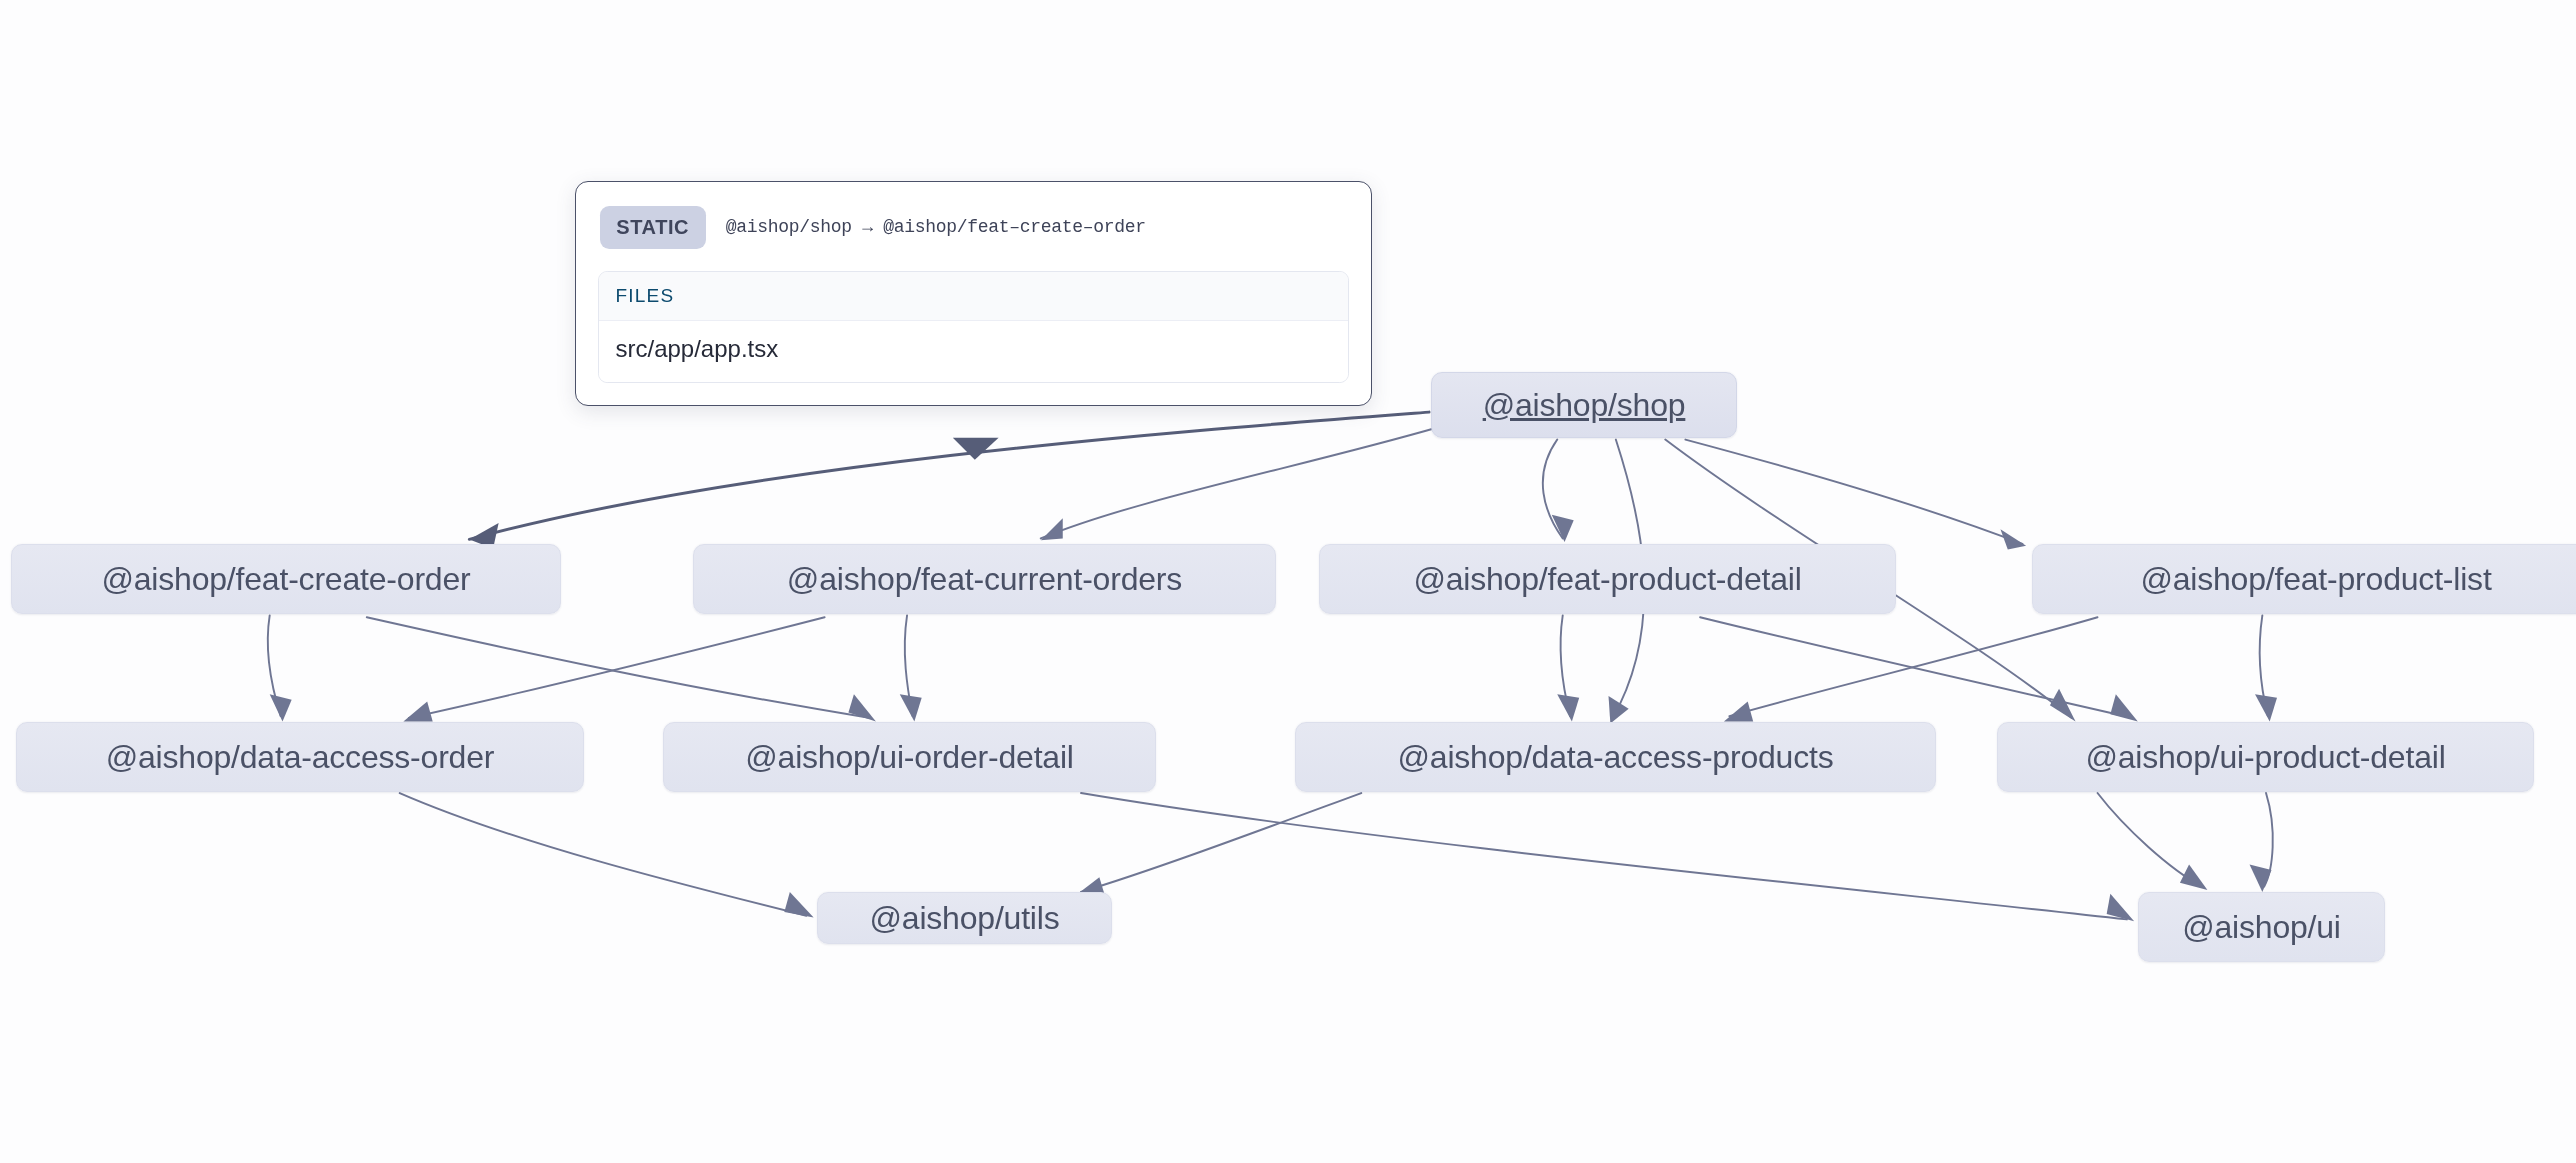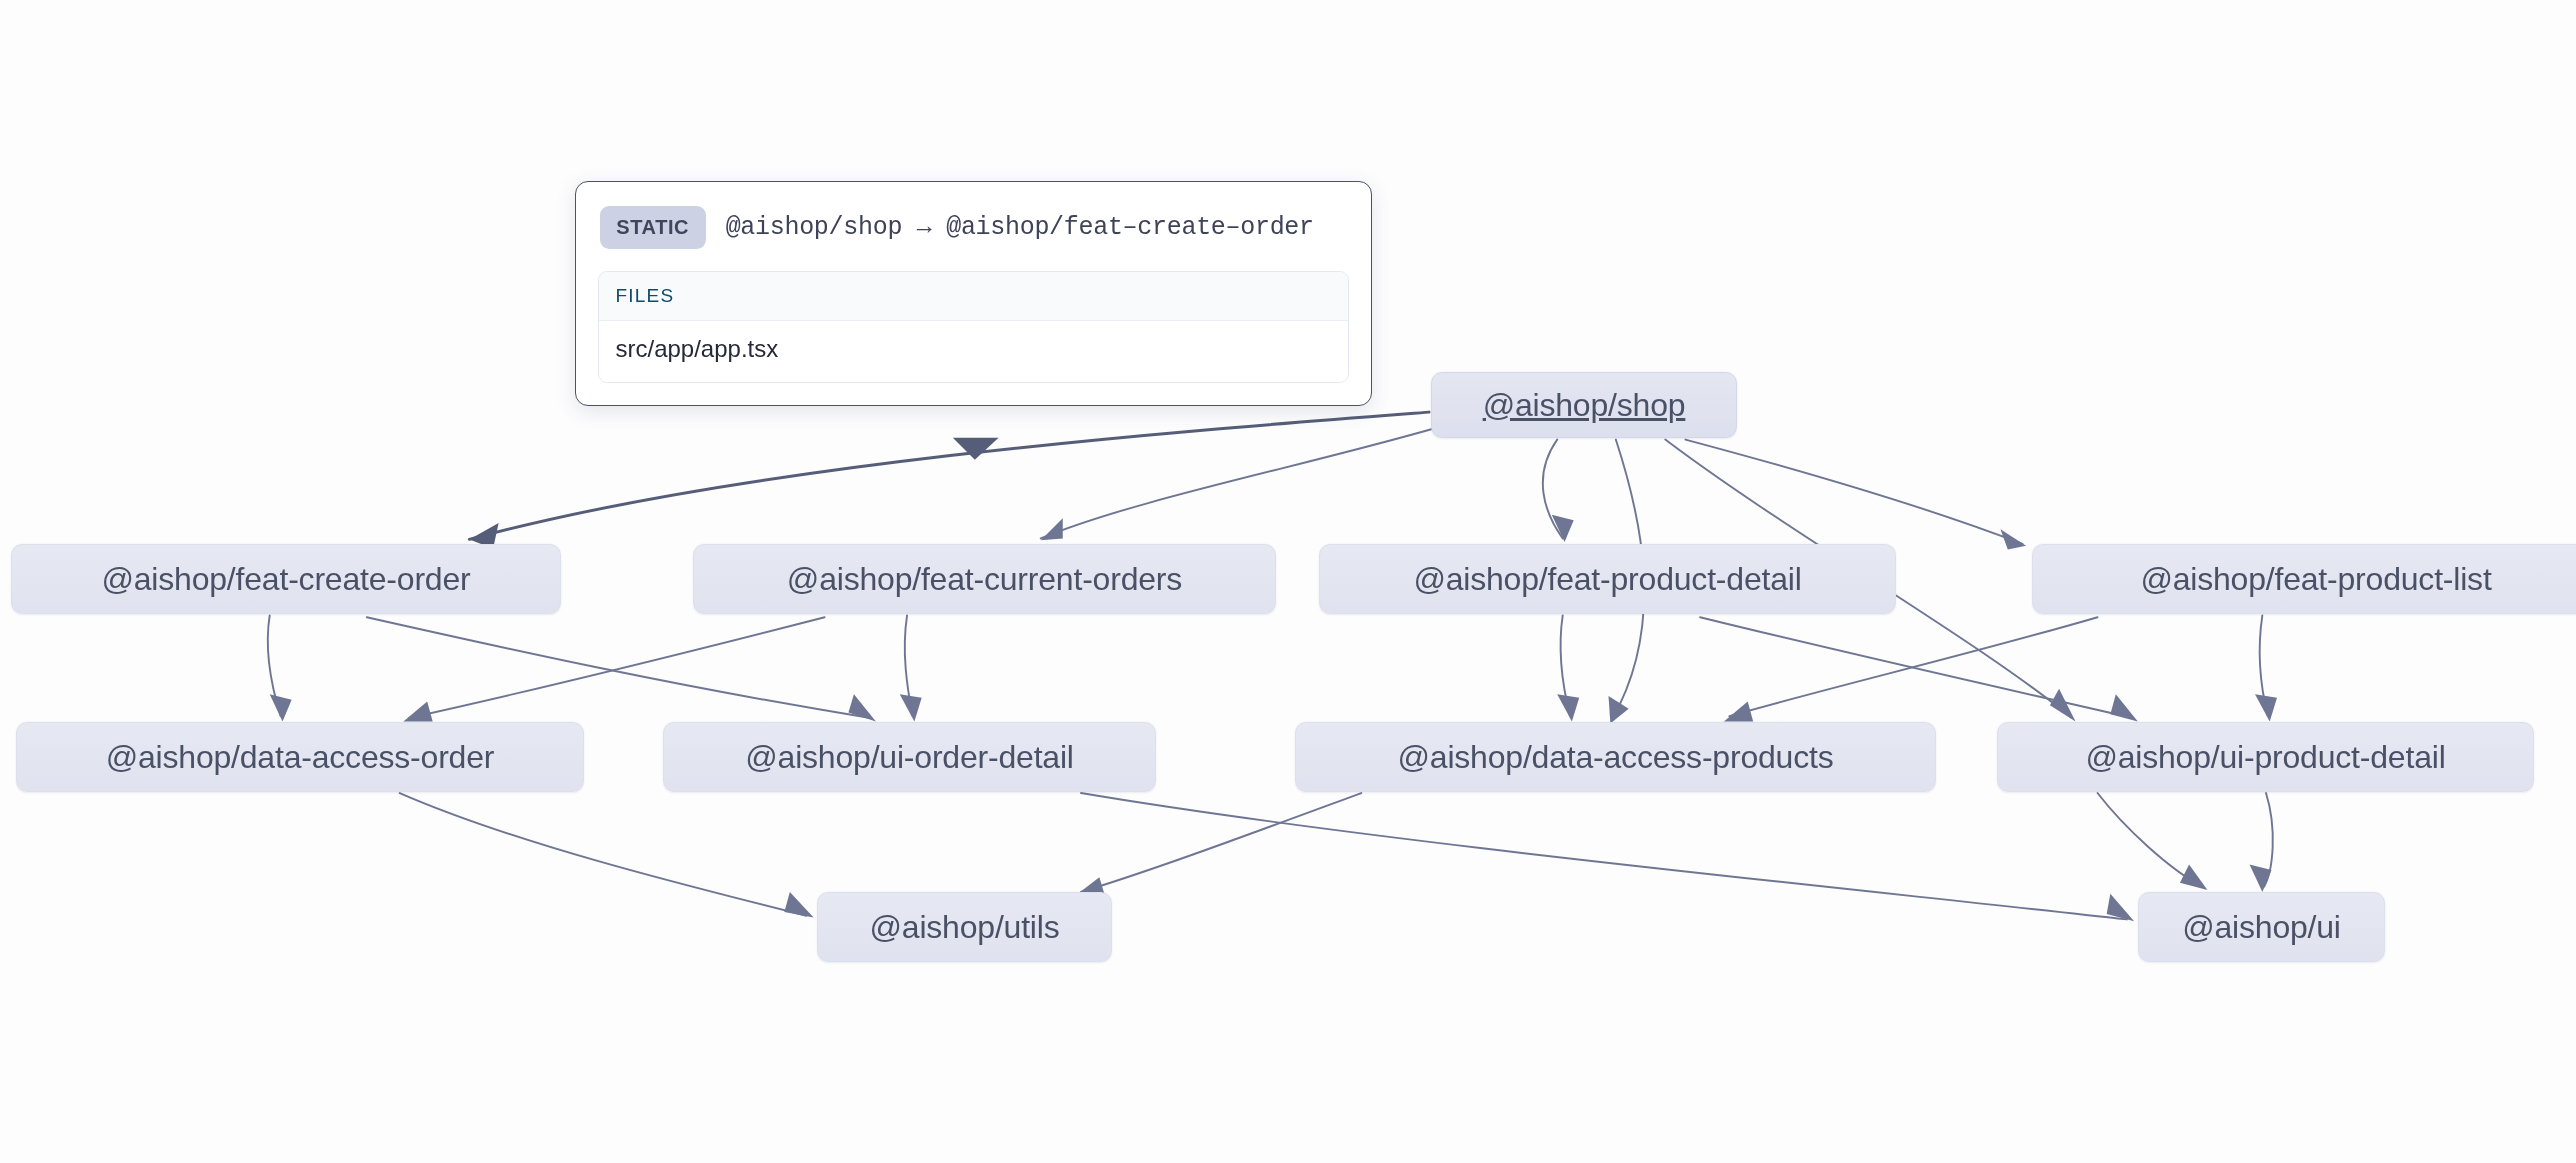--- a/index.html
+++ b/index.html
@@ -85,21 +85,21 @@
     border-radius: 9.2px;
     padding: 10px 16.5px;
     font-family: "Liberation Sans", sans-serif;
     font-size: 20px;
     font-weight: bold;
     letter-spacing: 0.6px;
   }
 
   .edge-title {
     font-family: "Liberation Mono", monospace;
-    font-size: 25px;
+    font-size: 18px;
     color: #3e4358;
     letter-spacing: -0.3px;
     white-space: nowrap;
   }
 
   #files-panel {
     margin-top: 16.5px;
     border: 0.9px solid #e4e7f0;
     border-radius: 9.2px;
     overflow: hidden;
@@ -211,21 +211,21 @@
   <div id="nodes-layer">
       <div class="graph-node is-focused" style="left: 1431px; top: 372px; width: 306px; height: 66px; text-decoration: underline;">@aishop/shop</div>
       <div class="graph-node" style="left: 11px; top: 544px; width: 550px; height: 70px;">@aishop/feat-create-order</div>
       <div class="graph-node" style="left: 649px; top: 544px; width: 583px; height: 70px; margin-left: 44px;">@aishop/feat-current-orders</div>
       <div class="graph-node" style="left: 1295px; top: 544px; width: 577px; height: 70px; margin-left: 24px;">@aishop/feat-product-detail</div>
       <div class="graph-node" style="left: 2032px; top: 544px; width: 568px; height: 70px;">@aishop/feat-product-list</div>
       <div class="graph-node" style="left: 16px; top: 722px; width: 568px; height: 70px;">@aishop/data-access-order</div>
       <div class="graph-node" style="left: 663px; top: 722px; width: 493px; height: 70px;">@aishop/ui-order-detail</div>
       <div class="graph-node" style="left: 1295px; top: 722px; width: 641px; height: 70px;">@aishop/data-access-products</div>
       <div class="graph-node" style="left: 1997px; top: 722px; width: 537px; height: 70px;">@aishop/ui-product-detail</div>
-      <div class="graph-node" style="left: 817px; top: 892px; width: 295px; height: 70px;">@aishop/utils</div>
+      <div class="graph-node" style="left: 817px; top: 892px; width: 295px; height: 52px;">@aishop/utils</div>
       <div class="graph-node" style="left: 2138px; top: 892px; width: 247px; height: 70px;">@aishop/ui</div>
     </div>
 
   <div id="edge-detail-card">
     <div id="edge-detail-header">
       <span class="edge-type-badge">STATIC</span>
       <span class="edge-title">@aishop/shop → @aishop/feat–create–order</span>
     </div>
     <div id="files-panel">
       <div id="files-panel-header">FILES</div>

